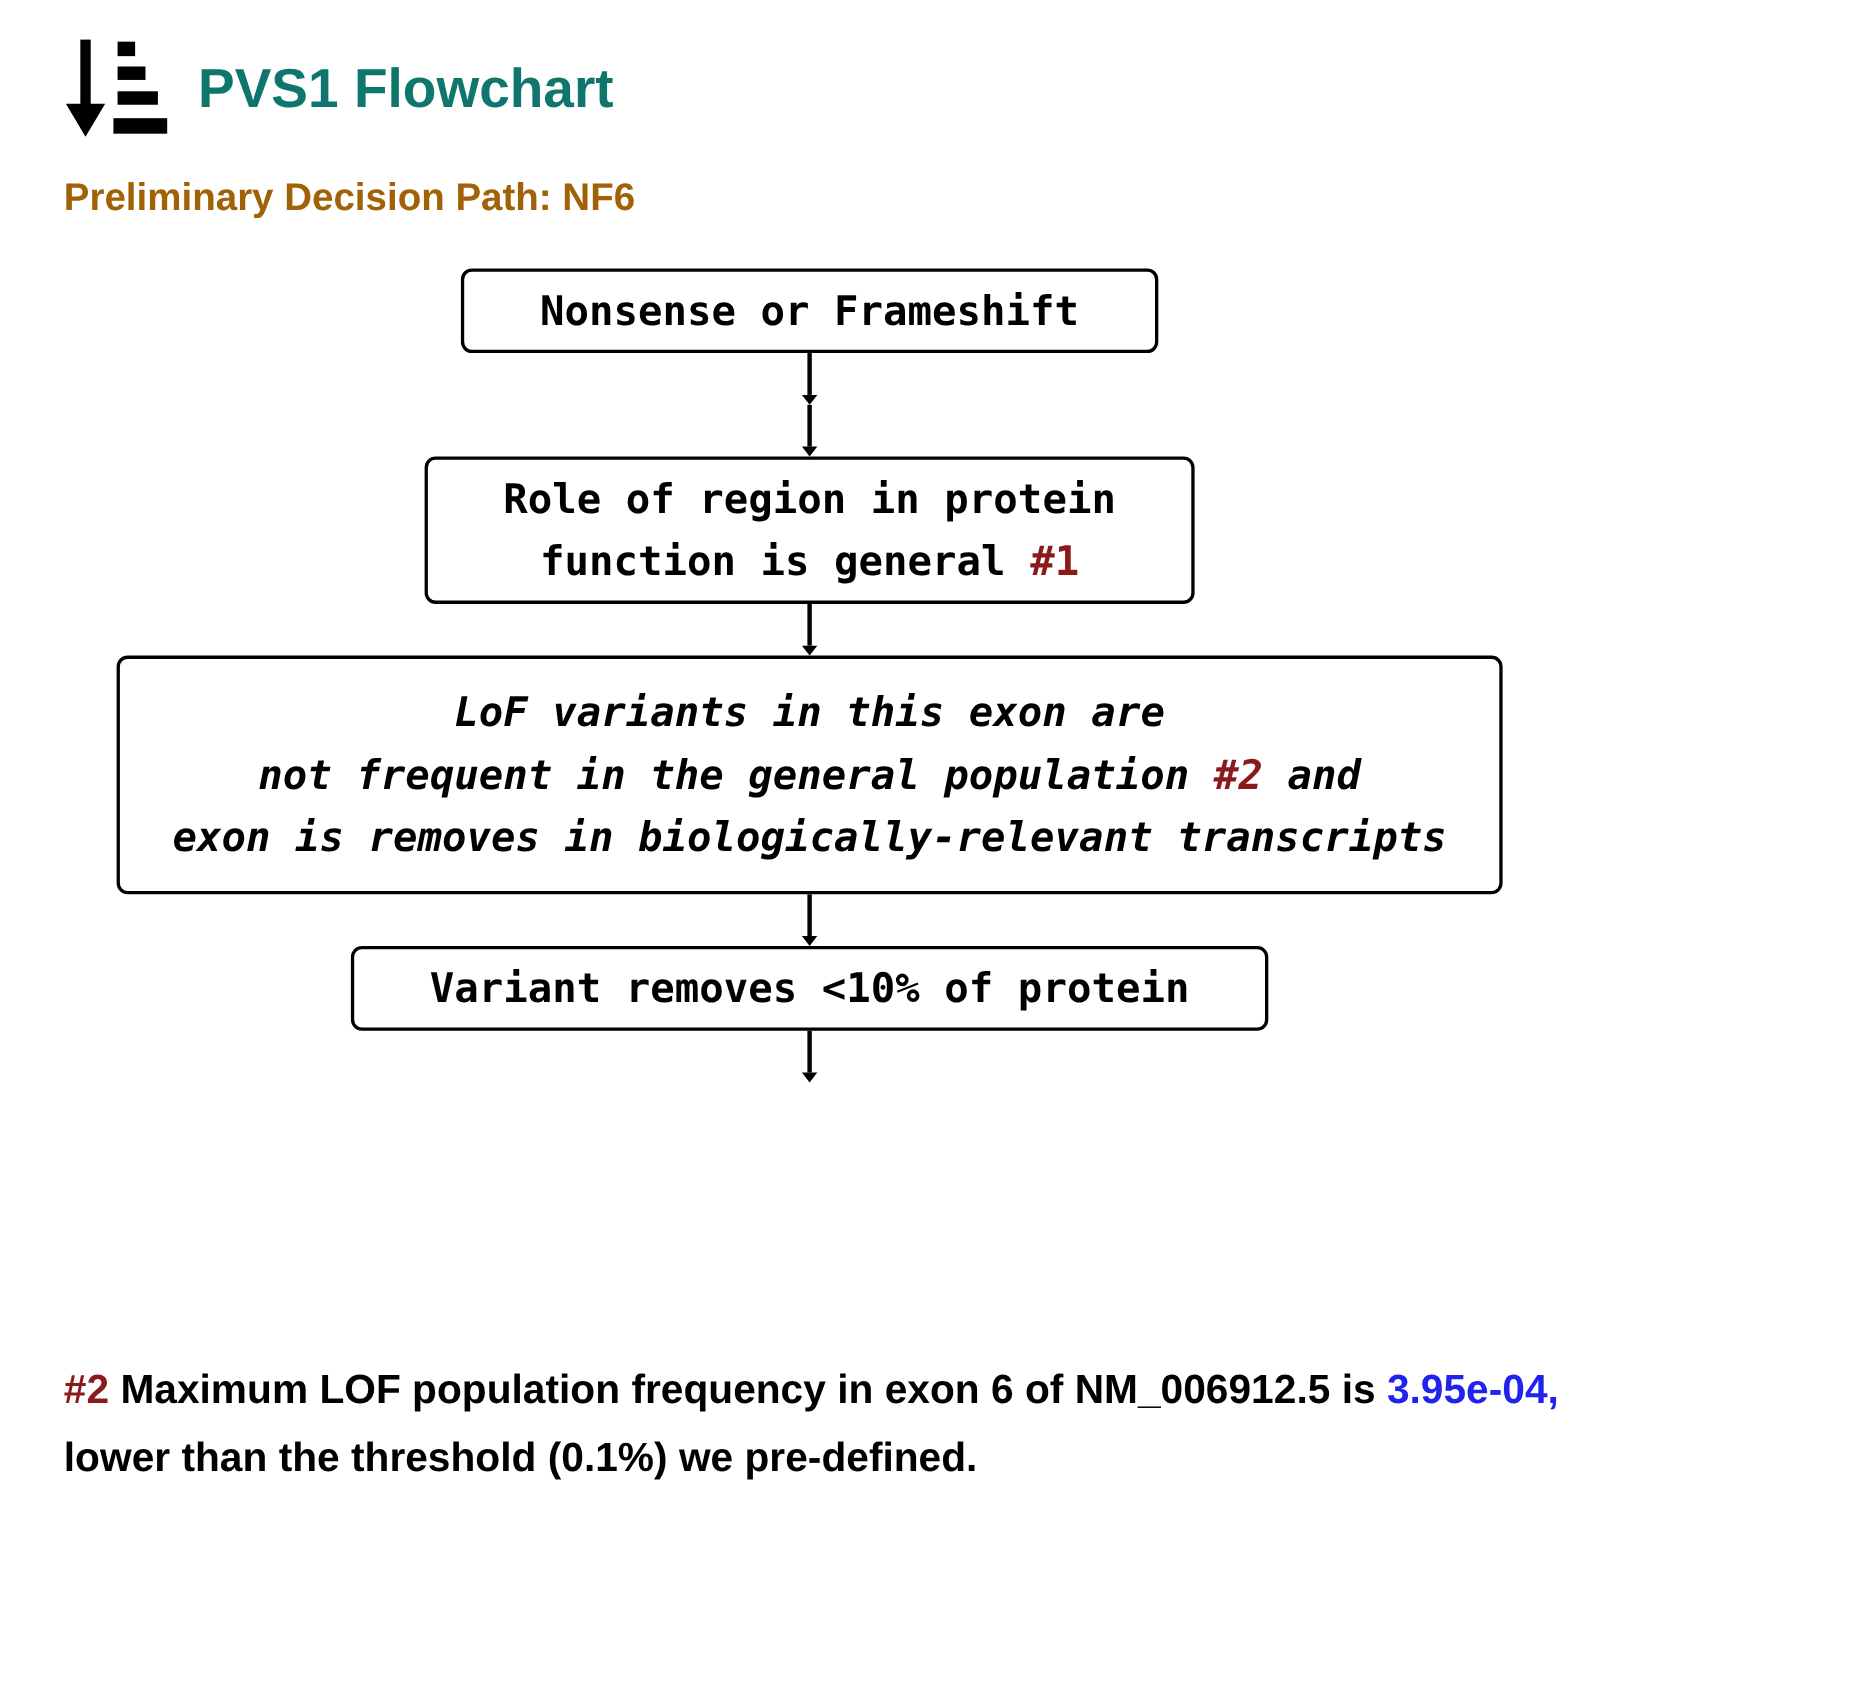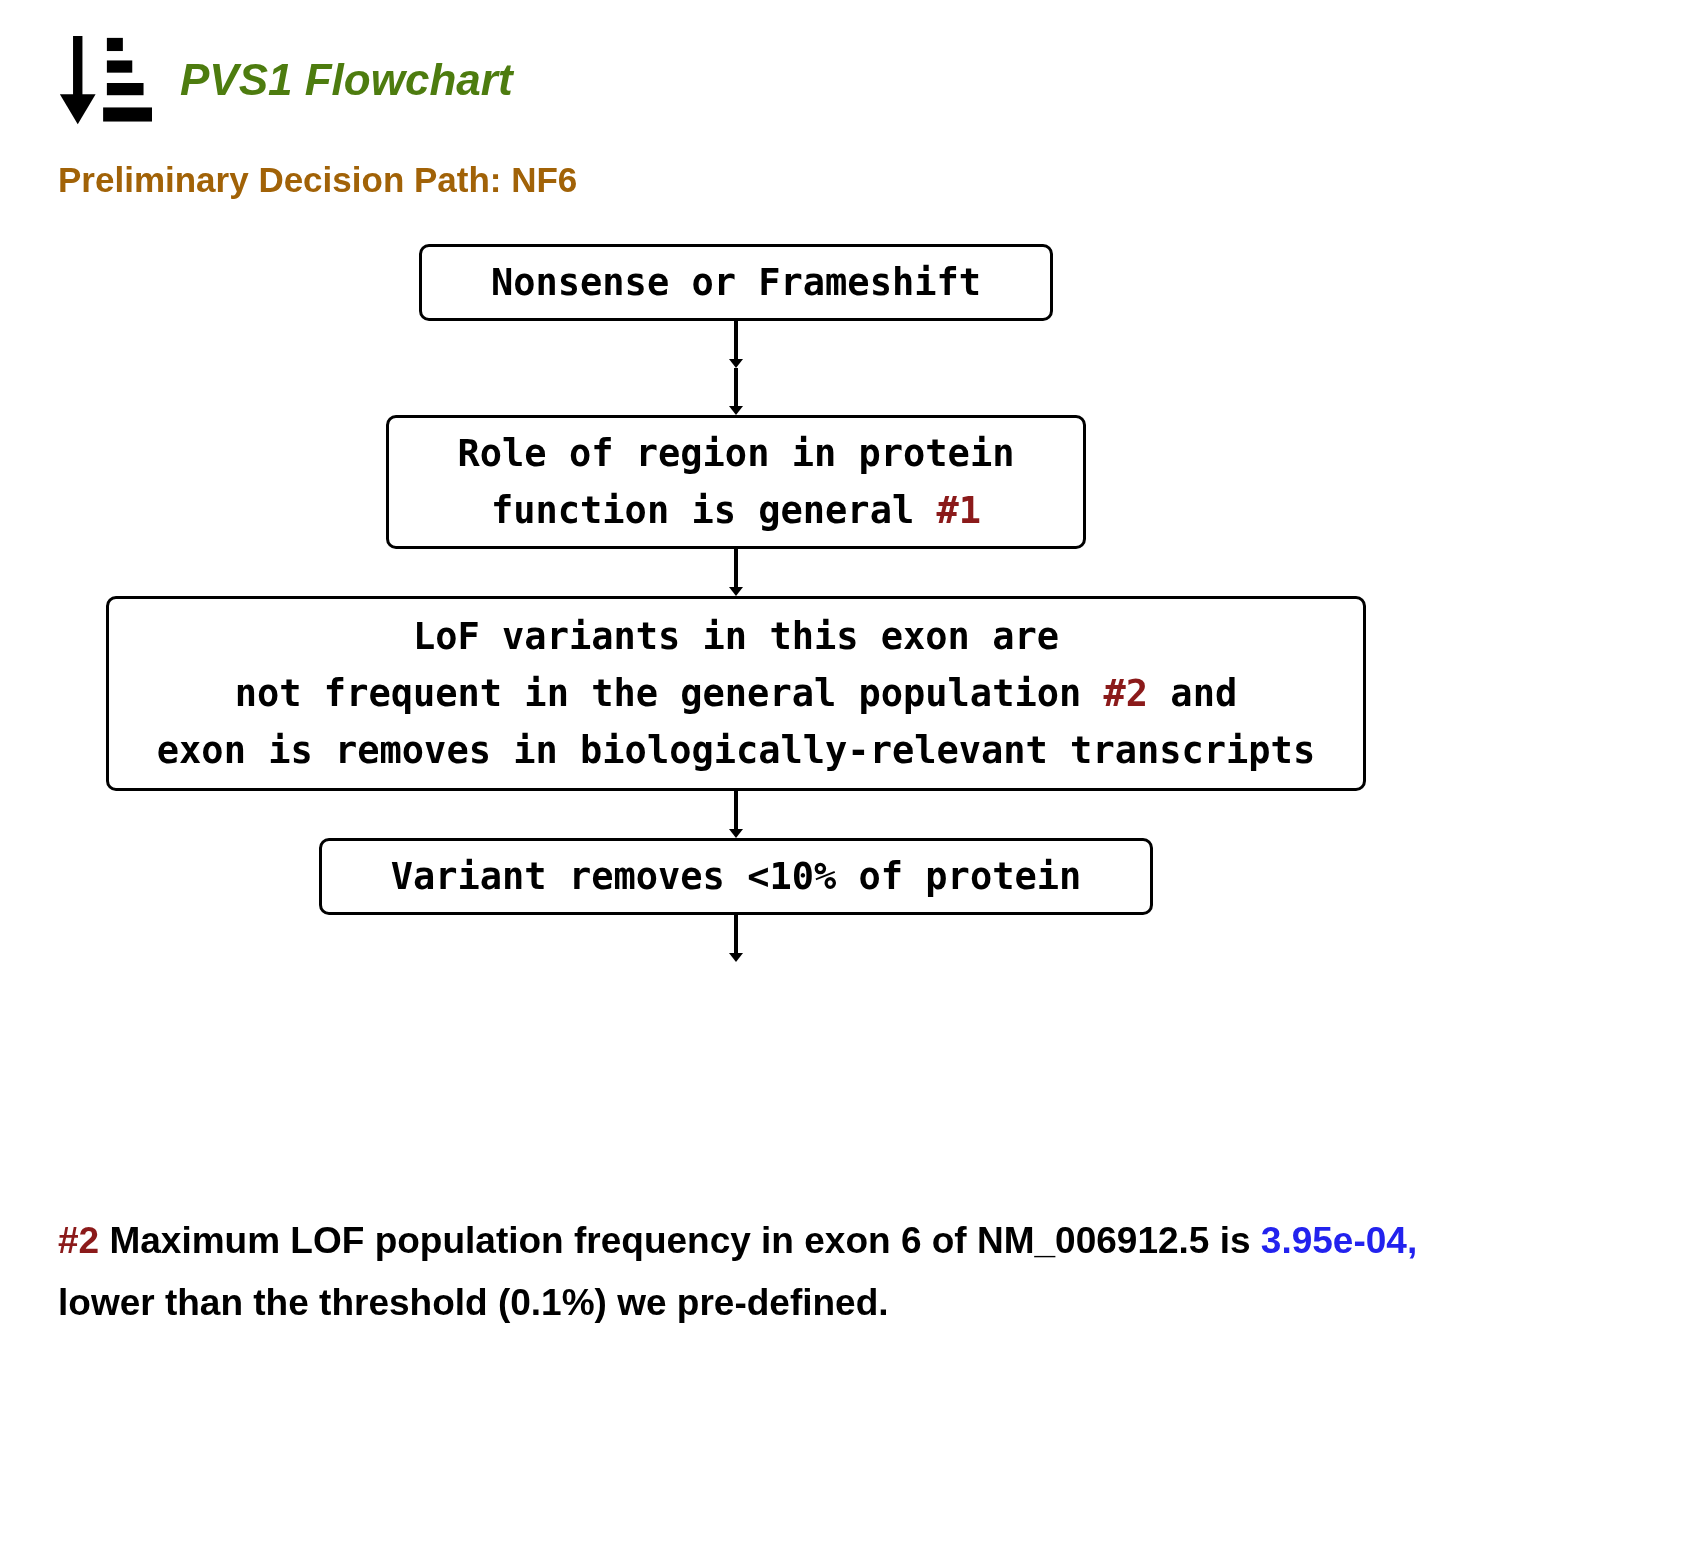--- a/index.html
+++ b/index.html
@@ -12,26 +12,25 @@
   }
   
   .header {
     display: flex;
     align-items: flex-start;
     gap: 28px;
     padding: 30px 0 0 58px;
   }
   .title-icon { width: 94px; height: 106px; flex: 0 0 auto; }
   .page-title {
-    font-size: 44px;
+    font-size: 50px;
     font-weight: 600;
     letter-spacing: 0px;
     line-height: 100px;
-    color: #4d7c0f;
-    font-style: italic;
+    color: #0f766e;
   }
   .subtitle {
     margin: 24px 0 0 58px;
     font-size: 35px;
     font-weight: bold;
     color: #a16207;
   }
   
   .flow {
     width: 1472px;
@@ -46,21 +45,21 @@
     background: #ffffff;
     padding: 7px 69px;
     font-family: "DejaVu Sans Mono", monospace;
     font-weight: bold;
     font-size: 37px;
     line-height: 57px;
     text-align: center;
     white-space: nowrap;
     color: #000000;
   }
-  .node--wide { padding: 9px 48px; }
+  .node--wide { padding: 20px 48px; font-style: italic; }
   .conn {
     display: flex;
     flex-direction: column;
     align-items: center;
     height: 47px;
   }
   .conn-line { width: 4px; flex: 1 1 auto; background: #000000; }
   .conn-arrow {
     width: 0; height: 0;
     border-left: 7px solid transparent;

